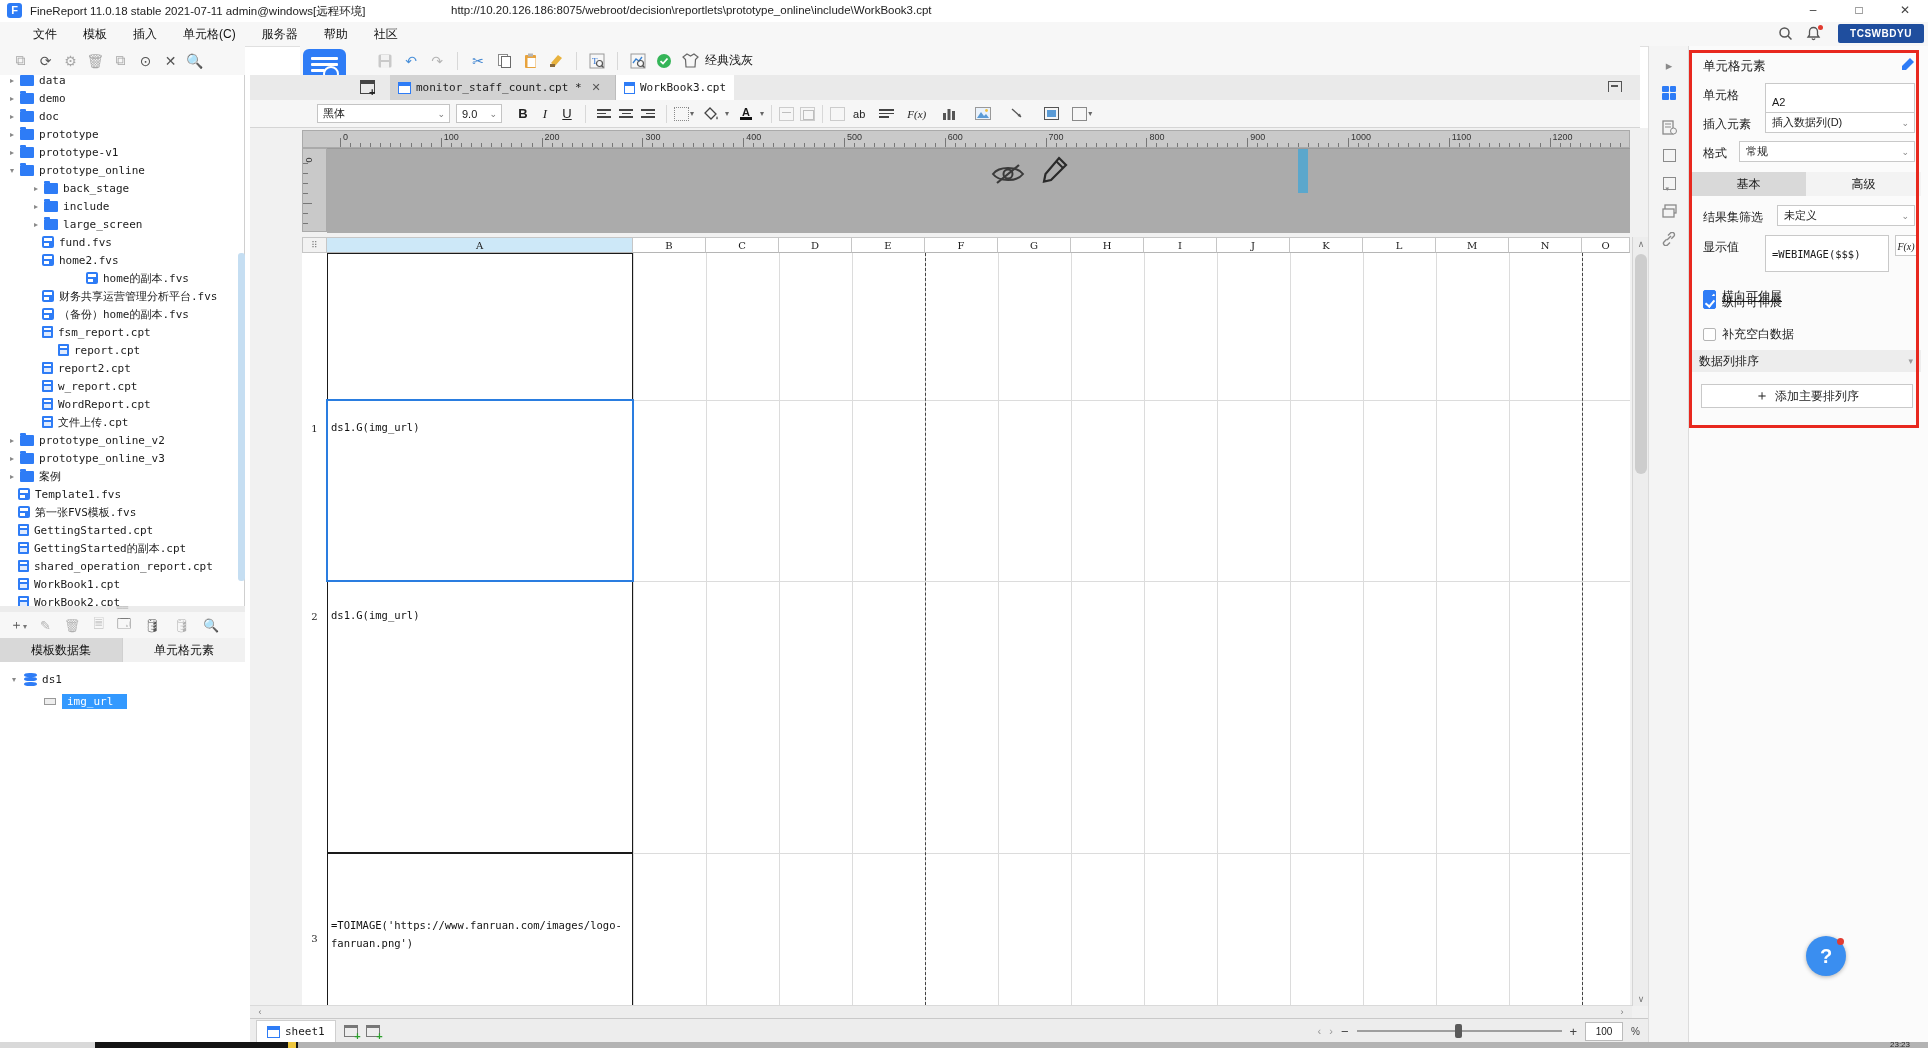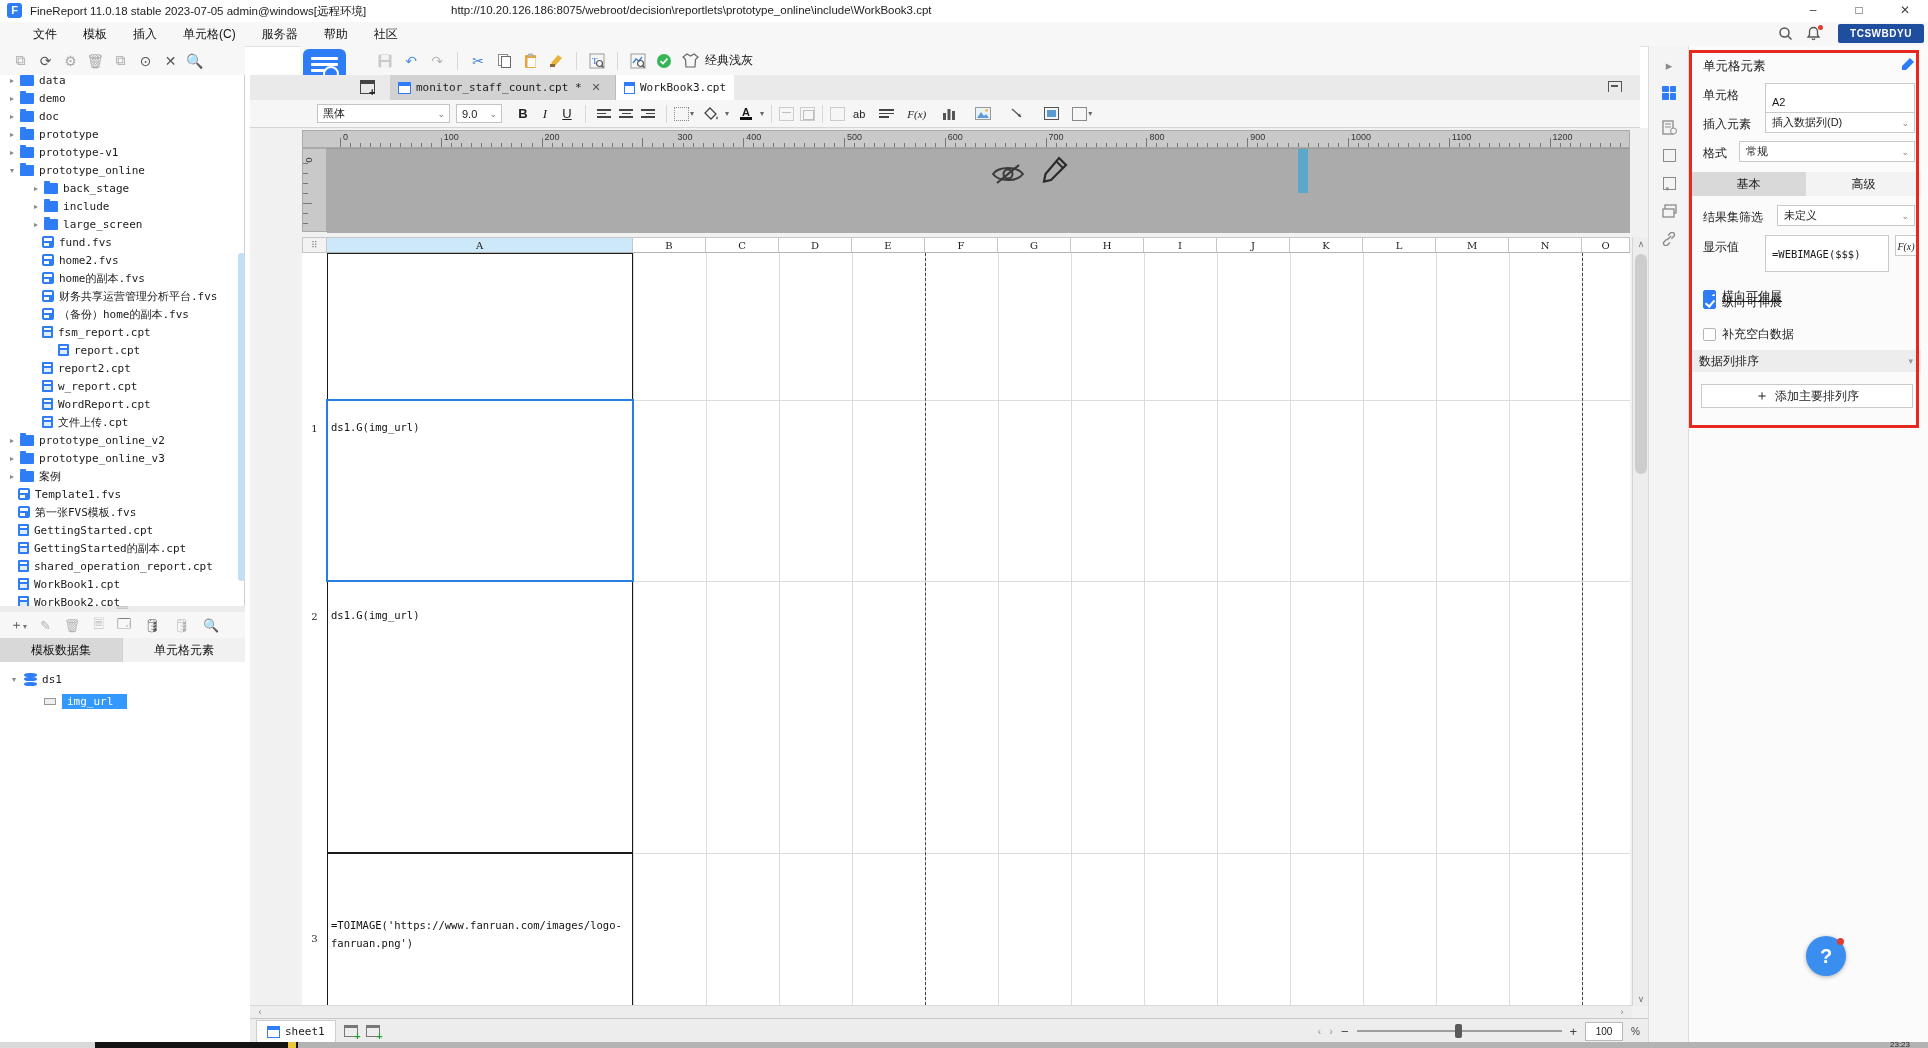--- a/index.html
+++ b/index.html
@@ -193,21 +193,21 @@
 
   svg{display:block;}
 </style>
 </head>
 <body>
 
 <div id="app" class="nosel">
 
   <div id="titlebar" class="abs">
     <div id="fr-logo" class="abs">F</div>
-    <div id="title-text" class="abs">FineReport 11.0.18 stable 2023-07-05 admin@windows[远程环境]</div>
+    <div id="title-text" class="abs">FineReport 11.0.18 stable 2021-07-11 admin@windows[远程环境]</div>
     <div id="url-text" class="abs">http://10.20.126.186:8075/webroot/decision\reportlets\prototype_online\include\WorkBook3.cpt</div>
     <div id="btn-min" class="abs winbtn">–</div>
     <div id="btn-max" class="abs winbtn">□</div>
     <div id="btn-close" class="abs winbtn">✕</div>
   </div>
 
   <div id="menubar" class="abs">
     <div id="menu-items" class="abs">
         <div class="menu-item">文件</div>
         <div class="menu-item">模板</div>
@@ -554,21 +554,21 @@
         <i class="rtick" style="left: 1256.68px; height: 4px;"></i>
         <i class="rtick" style="left: 1266.76px; height: 4px;"></i>
         <i class="rtick" style="left: 1276.84px; height: 4px;"></i>
         <i class="rtick" style="left: 1286.92px; height: 4px;"></i>
         <i class="rtick" style="left: 1297px; height: 4px;"></i>
         <i class="rtick" style="left: 1307.08px; height: 4px;"></i>
         <i class="rtick" style="left: 1317.16px; height: 4px;"></i>
         <span class="rlabel" style="left: 40px;">0</span>
         <span class="rlabel" style="left: 140.8px;">100</span>
         <span class="rlabel" style="left: 241.6px;">200</span>
-        <span class="rlabel" style="left: 342.4px; margin-left: 32px;">300</span>
+        <span class="rlabel" style="left: 342.4px;">300</span>
         <span class="rlabel" style="left: 443.2px;">400</span>
         <span class="rlabel" style="left: 544px;">500</span>
         <span class="rlabel" style="left: 644.8px;">600</span>
         <span class="rlabel" style="left: 745.6px;">700</span>
         <span class="rlabel" style="left: 846.4px;">800</span>
         <span class="rlabel" style="left: 947.2px;">900</span>
         <span class="rlabel" style="left: 1048px;">1000</span>
         <span class="rlabel" style="left: 1148.8px;">1100</span>
         <span class="rlabel" style="left: 1249.6px;">1200</span>
       </div>
@@ -734,21 +734,21 @@
         <div class="tree-item" style="top: 158px; left: 0px;">
           <span style="width: 42px; display: inline-block;"></span>
           <span class="fvs-ic" style="margin-left: 0px;"></span>
           <span class="tree-label">fund.fvs</span>
         </div>
         <div class="tree-item" style="top: 176px; left: 0px;">
           <span style="width: 42px; display: inline-block;"></span>
           <span class="fvs-ic" style="margin-left: 0px;"></span>
           <span class="tree-label">home2.fvs</span>
         </div>
-        <div class="tree-item" style="top: 194px; left: 0px;">
+        <div class="tree-item" style="top: 194px; left: 0px; padding-left: 44px;">
           <span style="width: 42px; display: inline-block;"></span>
           <span class="fvs-ic" style="margin-left: 0px;"></span>
           <span class="tree-label">home的副本.fvs</span>
         </div>
         <div class="tree-item" style="top: 212px; left: 0px;">
           <span style="width: 42px; display: inline-block;"></span>
           <span class="fvs-ic" style="margin-left: 0px;"></span>
           <span class="tree-label">财务共享运营管理分析平台.fvs</span>
         </div>
         <div class="tree-item" style="top: 230px; left: 0px;">

